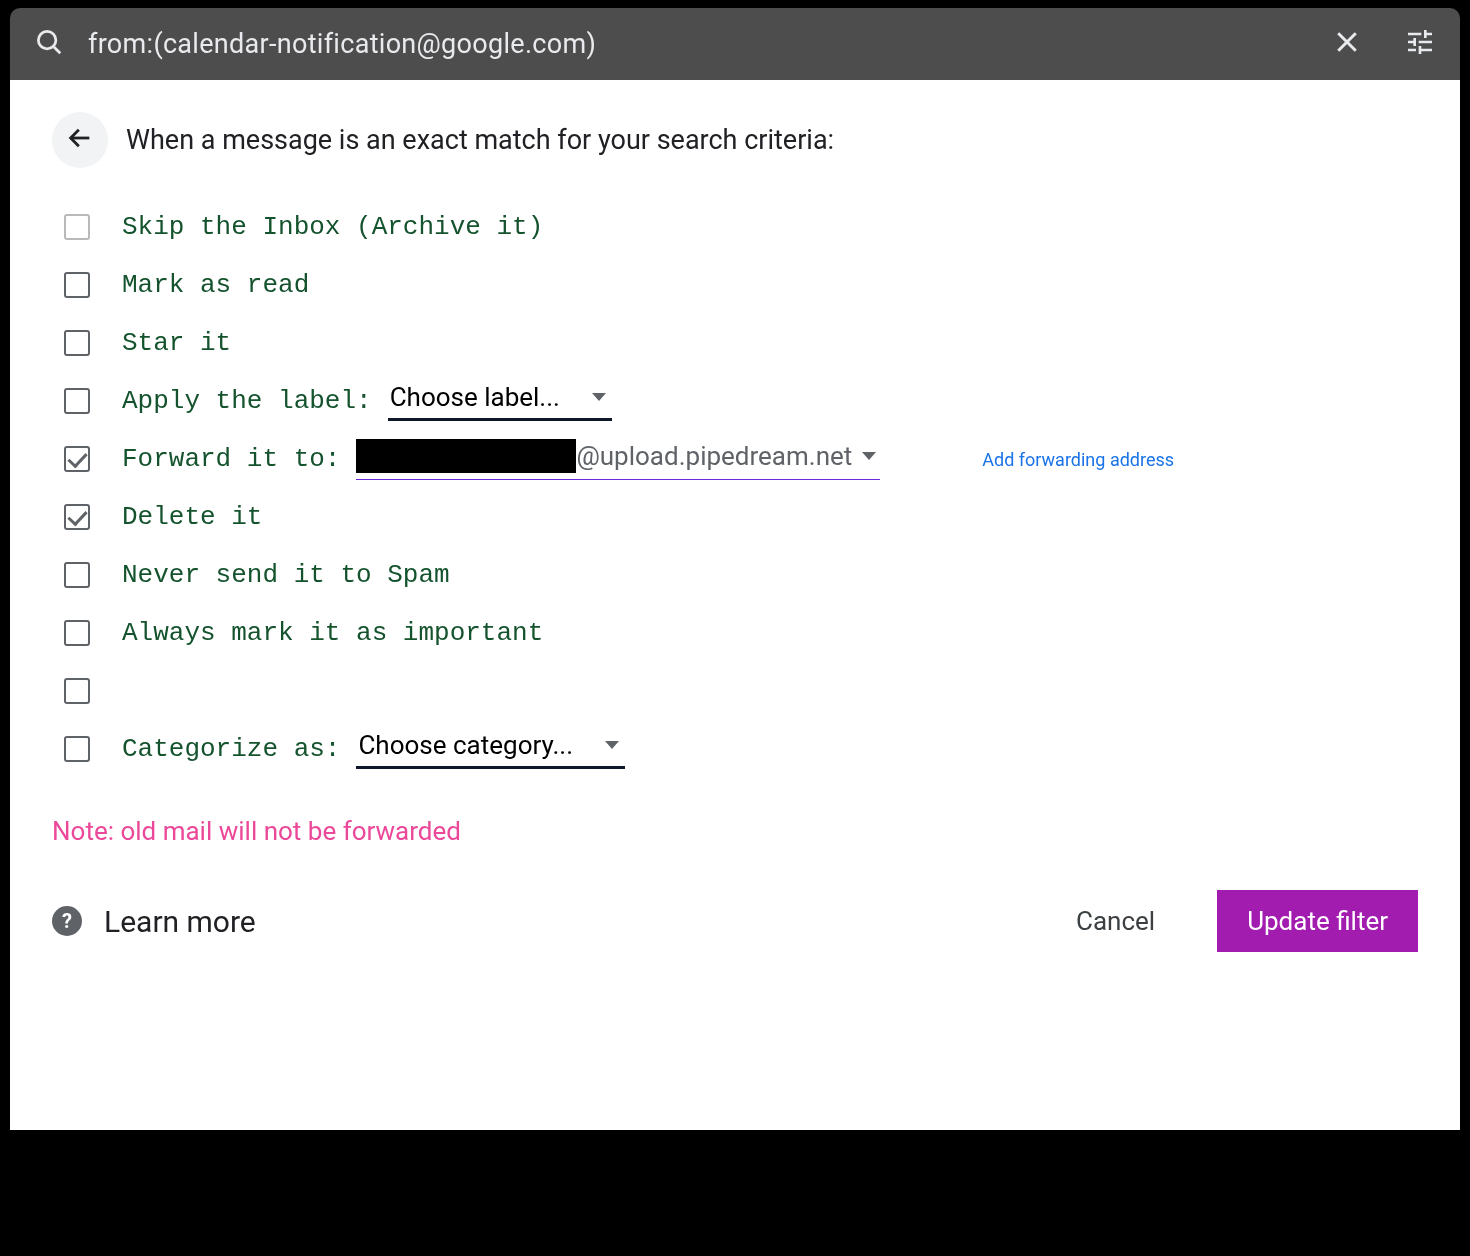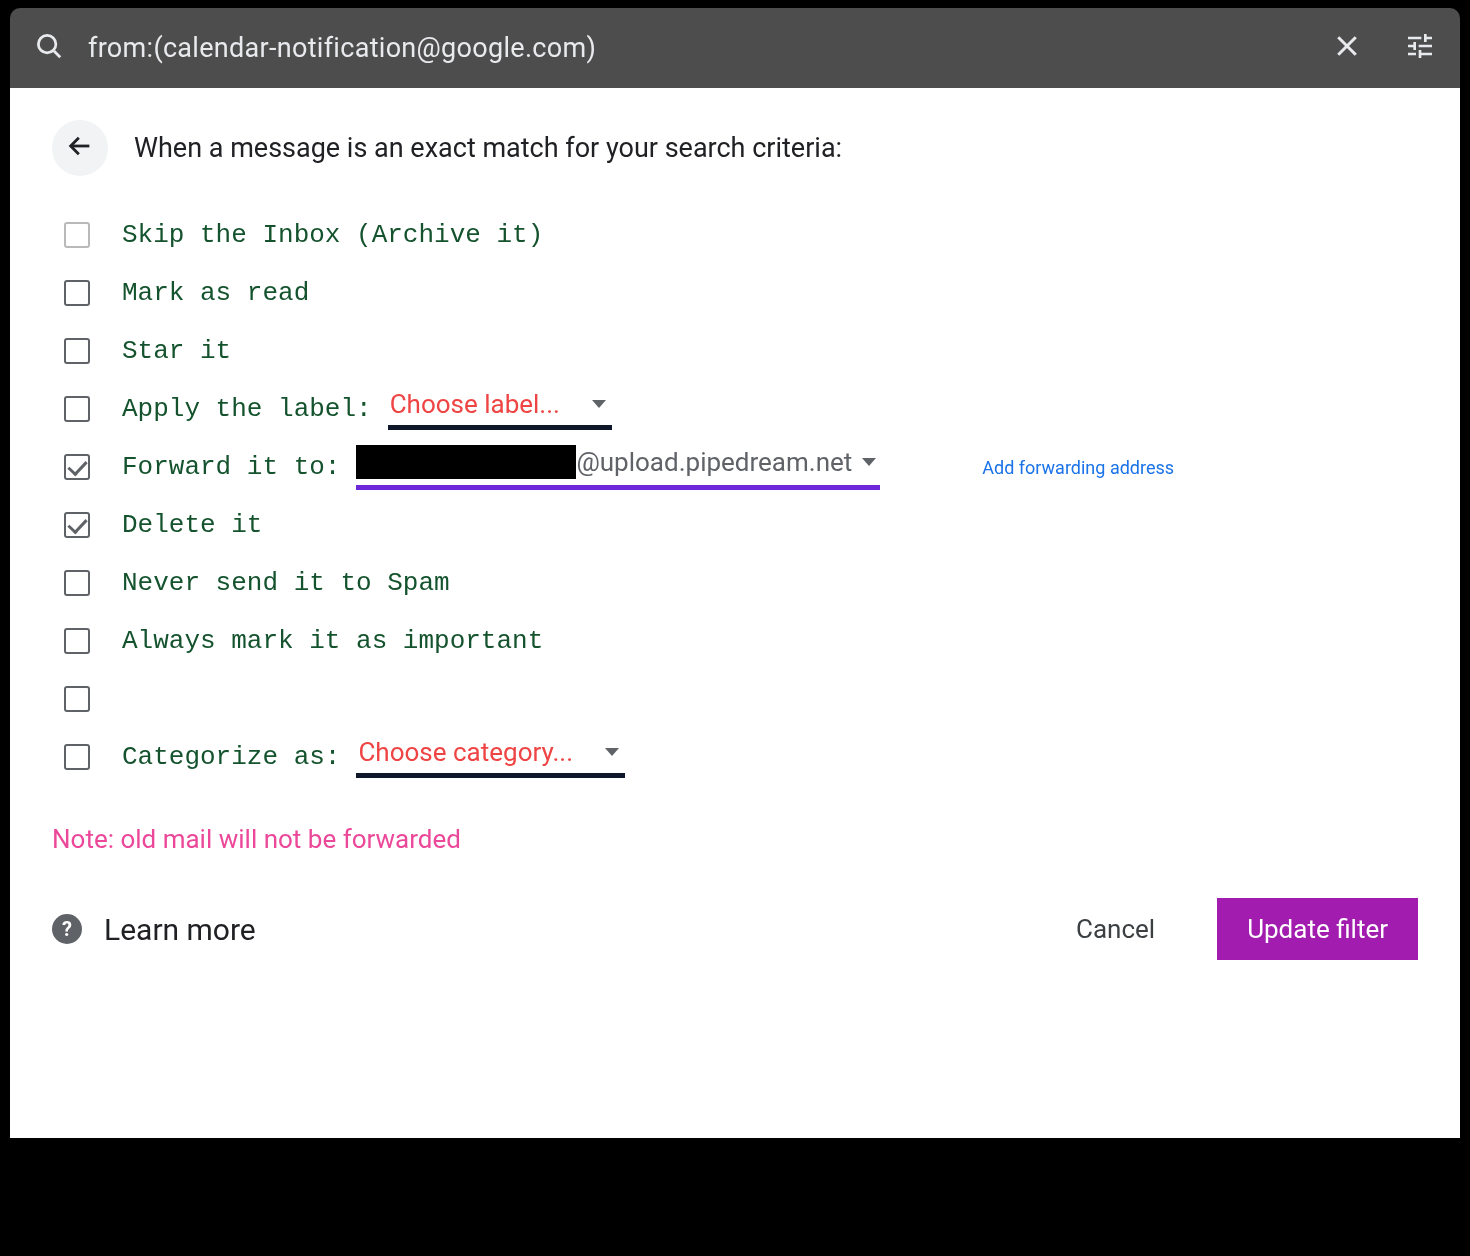--- a/index.html
+++ b/index.html
@@ -10,21 +10,21 @@
       height: 1256px;
       overflow: hidden;
       color: #202124;
     }
     .outer {
       padding: 8px 10px;
     }
     .search-bar {
       background: #4d4d4d;
       border-radius: 10px 10px 0 0;
-      height: 80px;
+      height: 72px;
       display: flex;
       align-items: center;
       padding: 0 24px;
       gap: 24px;
     }
     .search-icon { color: #e8eaed; flex-shrink: 0; }
     .search-text {
       flex: 1;
       color: #e8eaed;
       font-size: 27px;
@@ -38,21 +38,21 @@
     .panel {
       background: #fff;
       padding: 32px 42px 36px 42px;
       min-height: 1050px;
       display: flex;
       flex-direction: column;
     }
     .header-row {
       display: flex;
       align-items: center;
-      gap: 26px;
+      gap: 18px;
       margin-bottom: 30px;
     }
     .back-btn {
       width: 56px;
       height: 56px;
       border-radius: 50%;
       background: #f1f3f4;
       display: flex;
       align-items: center;
       justify-content: center;
@@ -88,22 +88,22 @@
       width: 8px; height: 15px;
       border: solid #5f6368;
       border-width: 0 3px 3px 0;
       transform: rotate(43deg);
     }
     .label { color: #14532d; font-family: Liberation Mono, monospace; }
     .select-inline {
       display: inline-flex;
       align-items: center;
       gap: 26px;
-      color: #ef4444;
-      border-bottom: 5px solid #0f172a;
+      color: #000000;
+      border-bottom: 3px solid #0f172a;
       padding: 0 6px 6px 2px;
       margin-left: 6px;
       font-size: 26px;
       cursor: pointer;
     }
     .caret {
       width: 0; height: 0;
       border-left: 7px solid transparent;
       border-right: 7px solid transparent;
       border-top: 8px solid #5f6368;
@@ -116,21 +116,21 @@
       background: #000;
       vertical-align: middle;
     }
     .forward-email {
       color: #5f6368;
       font-size: 26px;
     }
     .forward-select {
       display: inline-flex;
       align-items: center;
-      border-bottom: 5px solid #6d28d9;
+      border-bottom: 1px solid #6d28d9;
       padding: 0 4px 6px 0;
       margin-left: 4px;
       cursor: pointer;
       text-align: right;
     }
     .add-forwarding {
       color: #1a73e8;
       font-size: 18px;
       margin-left: 70px;
       cursor: pointer;

